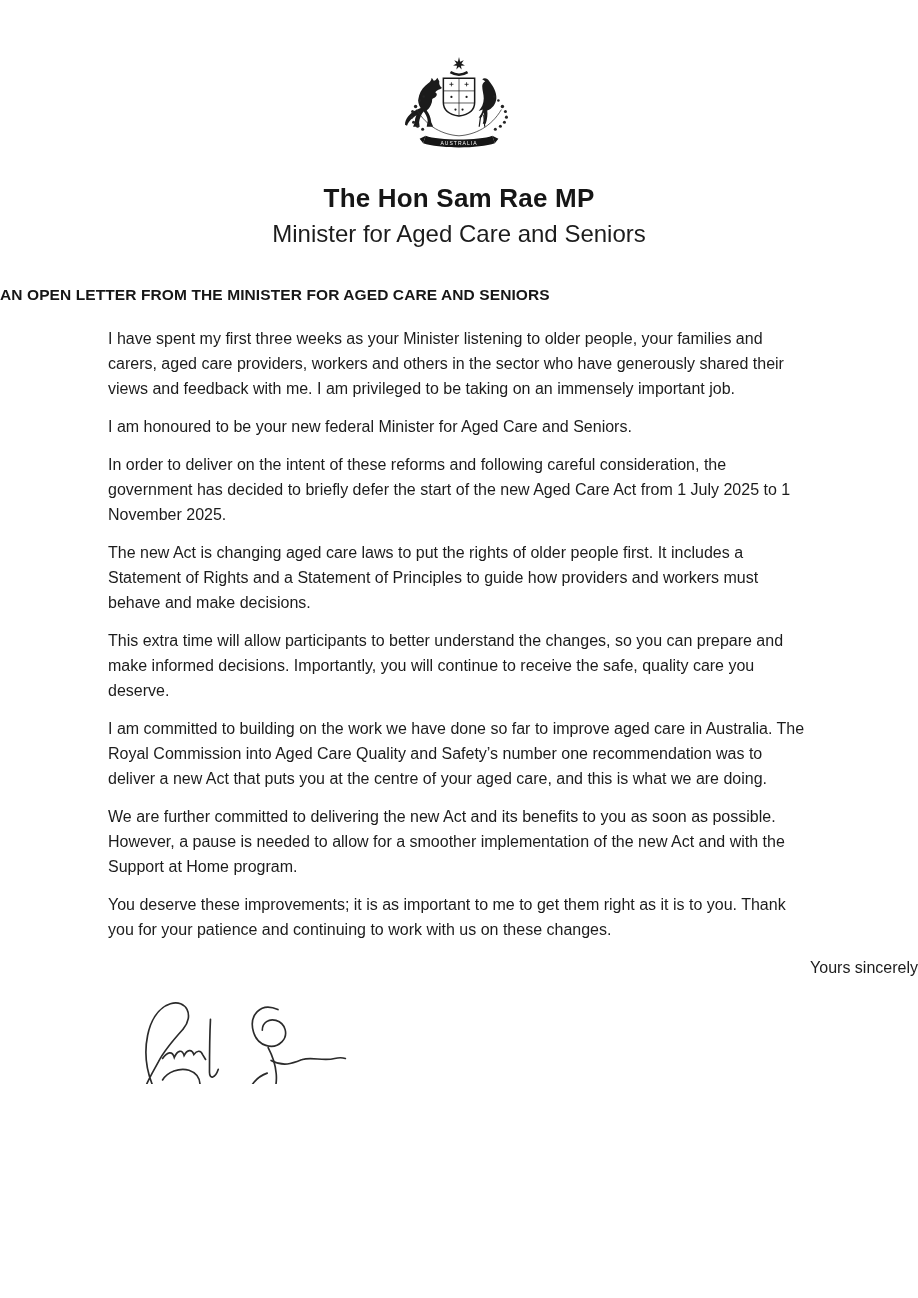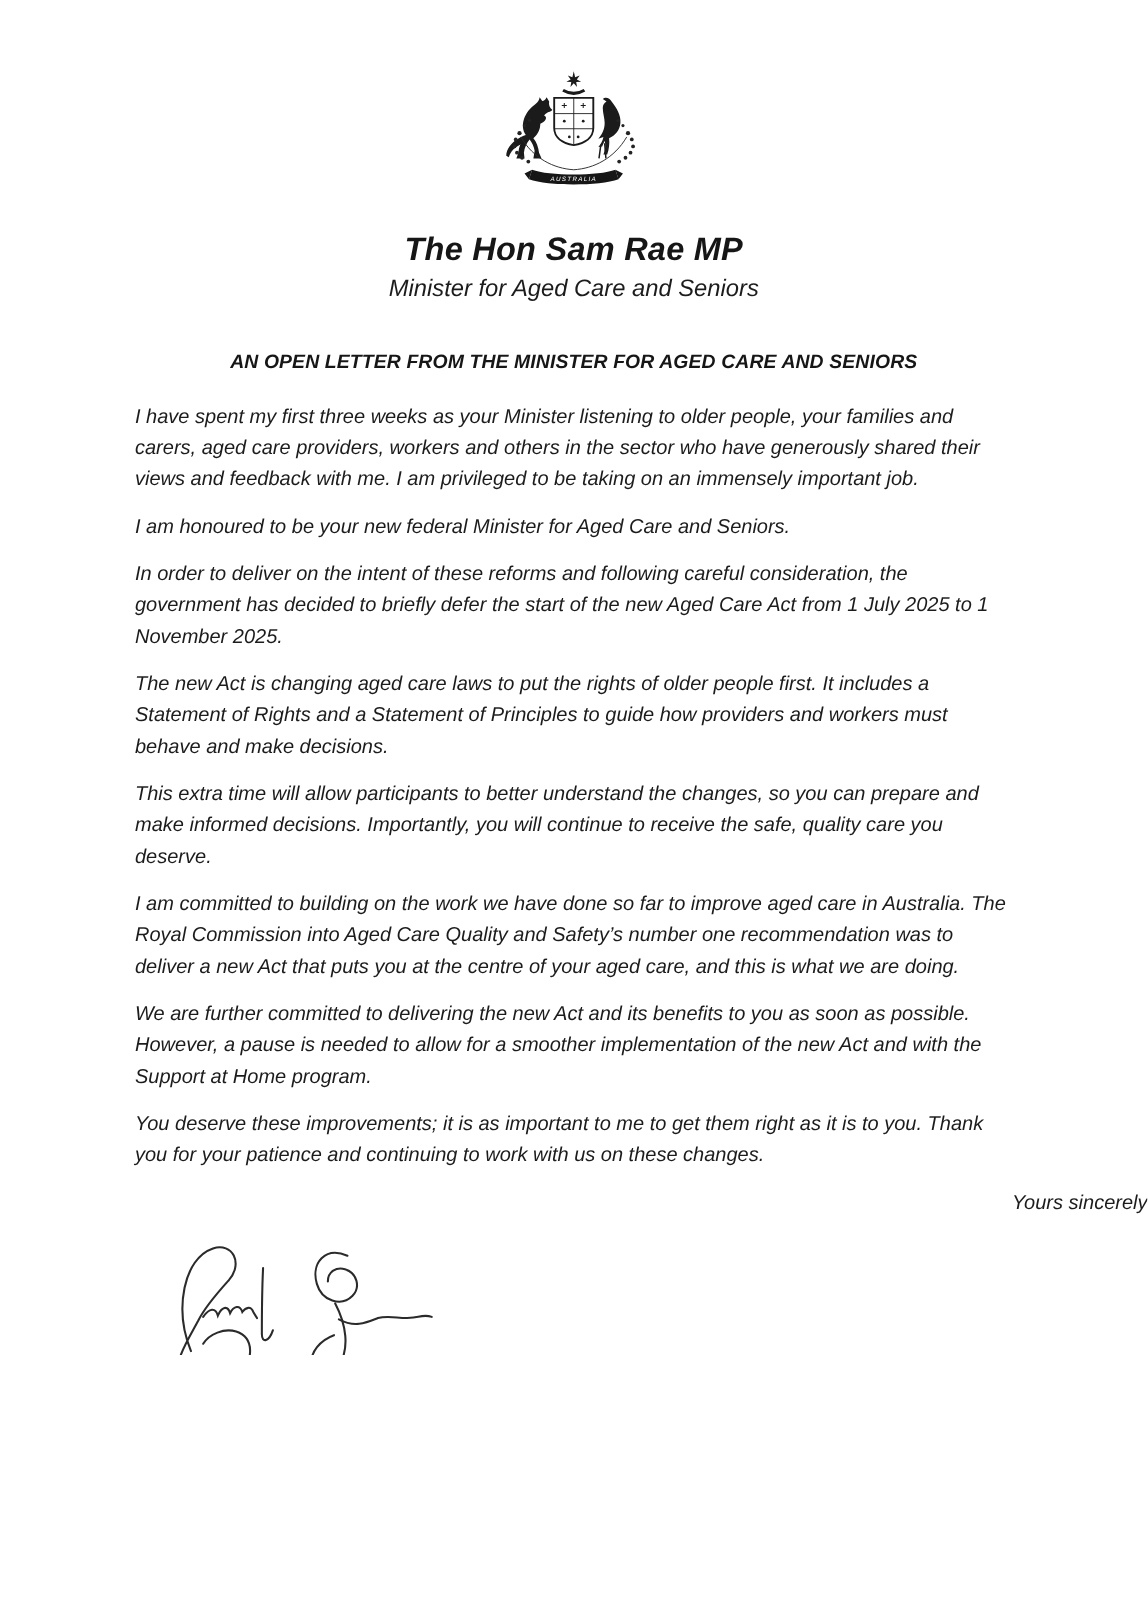--- a/index.html
+++ b/index.html
@@ -6,38 +6,36 @@
   html, body { margin: 0; padding: 0; background: #ffffff; }
   .page {
     width: 918px;
     height: 1084px;
     background: #ffffff;
     color: #1c1c1c;
     font-family: "Liberation Sans", sans-serif;
     position: relative;
     overflow: hidden;
     margin: 0 auto;
-    font-style: italic;
   }
   .header { text-align: center; padding-top: 50px; }
   .crest svg { width: 152px; height: 107px; display: inline-block; }
   .title {
     font-size: 26px;
     font-weight: 700;
     margin-top: 22px;
     letter-spacing: 0.2px;
     color: #161616;
   }
   .subtitle {
-    font-size: 19px;
+    font-size: 24px;
     margin-top: 6px;
     color: #1c1c1c;
   }
   .heading {
-    text-align: center;
     font-weight: 700;
     font-size: 15.5px;
     margin-top: 38px;
     color: #161616;
     letter-spacing: 0.1px;
   }
   .body-text {
     width: 704px;
     margin-left: 108px;
     margin-top: 22px;

